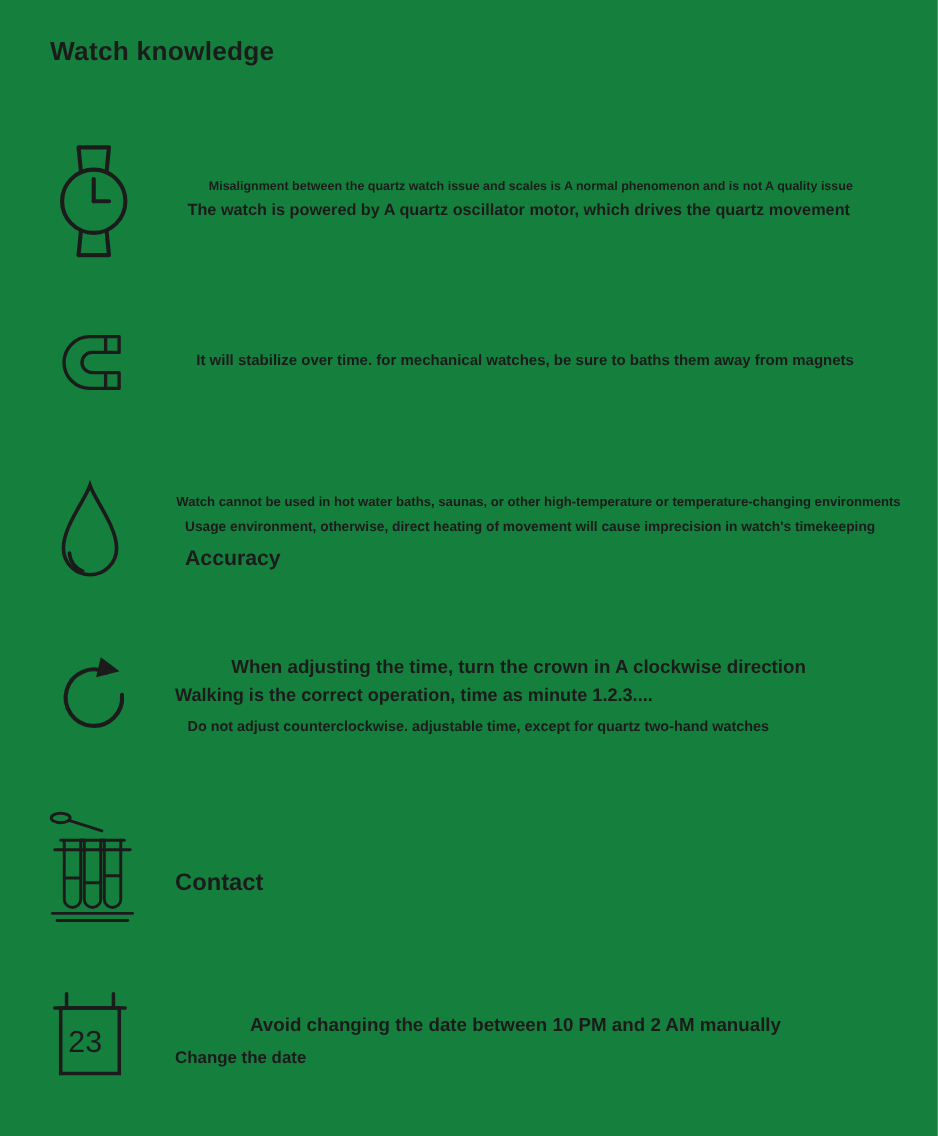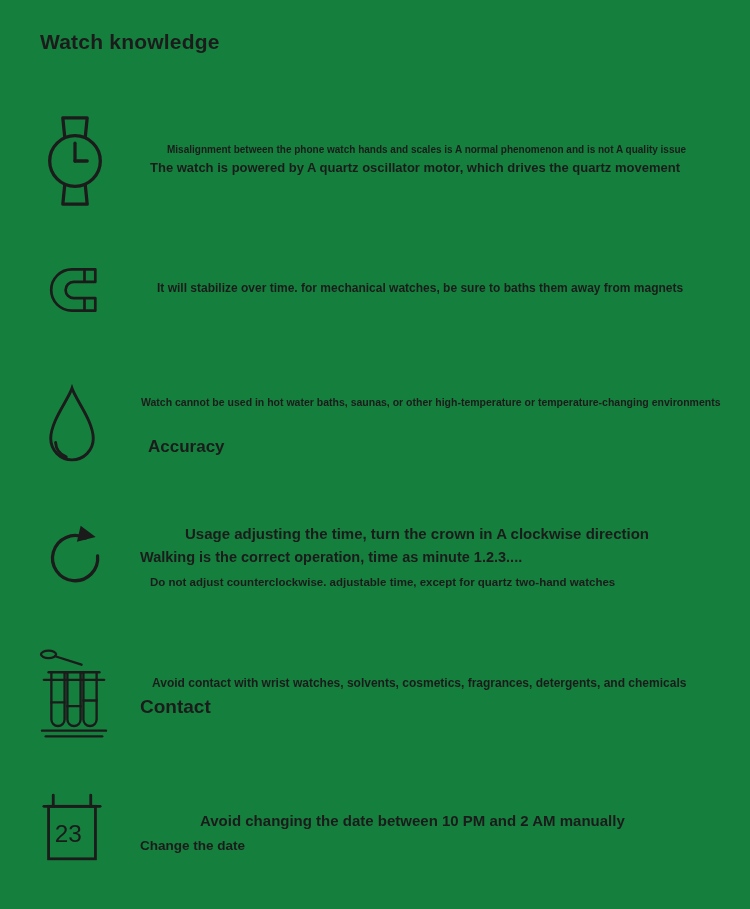--- a/index.html
+++ b/index.html
@@ -52,48 +52,49 @@
 
   <div class="icon icon-1">
     <svg width="60" height="98" viewBox="0 0 64 104" fill="none" stroke="#1b1b1b" stroke-width="3.5" stroke-linecap="round" stroke-linejoin="round">
       <path d="M21 26 L19 6 H45 L43 26"></path>
       <path d="M21 78 L19 98 H45 L43 78"></path>
       <circle cx="32" cy="52" r="27"></circle>
       <path d="M32 52 V33"></path>
       <path d="M32 52 H45"></path>
     </svg>
   </div>
-  <div class="line s1l1">Misalignment between the phone watch hands and scales is A normal phenomenon and is not A quality issue</div>
+  <div class="line s1l1">Misalignment between the quartz watch issue and scales is A normal phenomenon and is not A quality issue</div>
   <div class="line s1l2">The watch is powered by A quartz oscillator motor, which drives the quartz movement</div>
 
   <div class="icon icon-2">
     <svg width="58" height="54" viewBox="0 0 64 60" fill="none" stroke="#1b1b1b" stroke-width="3" stroke-linejoin="round">
       <path d="M59 7 H33 a23 23 0 0 0 0 46 H59 V39 H35 a9 9 0 0 1 0 -18 H59 Z"></path>
       <path d="M47 7 V21"></path>
       <path d="M47 39 V53"></path>
     </svg>
   </div>
   <div class="line s2l2">It will stabilize over time. for mechanical watches, be sure to baths them away from magnets</div>
 
   <div class="icon icon-3">
     <svg width="58" height="84" viewBox="0 0 60 86" fill="none" stroke="#1b1b1b" stroke-width="3" stroke-linecap="round">
       <path d="M30 4 C26 16 8 38 8 56 a22 22 0 0 0 44 0 C52 38 34 16 30 4 Z"></path>
       <path d="M13 60 a17 17 0 0 0 11 15"></path>
     </svg>
   </div>
   <div class="line s3l1">Watch cannot be used in hot water baths, saunas, or other high-temperature or temperature-changing environments</div>
+  <div class="line s3l2">Usage environment, otherwise, direct heating of movement will cause imprecision in watch's timekeeping</div>
   <div class="line s3l3">Accuracy</div>
 
   <div class="icon icon-4">
     <svg width="64" height="72" viewBox="0 0 68 76" fill="none" stroke-linecap="round">
       <path d="M45 21 A24 24 0 1 0 58 40" stroke="#1b1b1b" stroke-width="3.5" fill="none"></path>
       <path d="M40 8 L56 20 L36 25 Z" fill="#1b1b1b" stroke="none"></path>
     </svg>
   </div>
-  <div class="line s4l1">Usage adjusting the time, turn the crown in A clockwise direction</div>
+  <div class="line s4l1">When adjusting the time, turn the crown in A clockwise direction</div>
   <div class="line s4l2">Walking is the correct operation, time as minute 1.2.3....</div>
   <div class="line s4l3">Do not adjust counterclockwise. adjustable time, except for quartz two-hand watches</div>
 
   <div class="icon icon-5">
     <svg width="72" height="98" viewBox="0 0 76 104" fill="none" stroke="#1b1b1b" stroke-width="2.5" stroke-linecap="round">
       <ellipse cx="11" cy="11" rx="8" ry="4"></ellipse>
       <path d="M18 13 L46 22"></path>
       <path d="M6 38 H70"></path>
       <path d="M14 30 V80 a7 7 0 0 0 14 0 V30"></path>
       <path d="M31 30 V80 a7 7 0 0 0 14 0 V30"></path>
@@ -101,21 +102,20 @@
       <path d="M11 30 H31"></path>
       <path d="M28 30 H48"></path>
       <path d="M45 30 H65"></path>
       <path d="M14 62 H28"></path>
       <path d="M31 66 H45"></path>
       <path d="M48 60 H62"></path>
       <path d="M4 92 H72"></path>
       <path d="M8 98 H68"></path>
     </svg>
   </div>
-  <div class="line s5l1">Avoid contact with wrist watches, solvents, cosmetics, fragrances, detergents, and chemicals</div>
   <div class="line s5l2">Contact</div>
 
   <div class="icon icon-6">
     <svg width="60" height="74" viewBox="0 0 64 78" fill="none" stroke-linecap="round">
       <path d="M2 18 H62" stroke="#1b1b1b" stroke-width="3"></path>
       <path d="M12 18 V6" stroke="#1b1b1b" stroke-width="3"></path>
       <path d="M52 18 V6" stroke="#1b1b1b" stroke-width="3"></path>
       <rect x="7" y="18" width="50" height="56" stroke="#1b1b1b" stroke-width="3" fill="none"></rect>
       <text x="28" y="56" text-anchor="middle" fill="#1b1b1b" stroke="none" font-family="Liberation Sans, sans-serif" font-size="26" font-weight="400">23</text>
     </svg>

